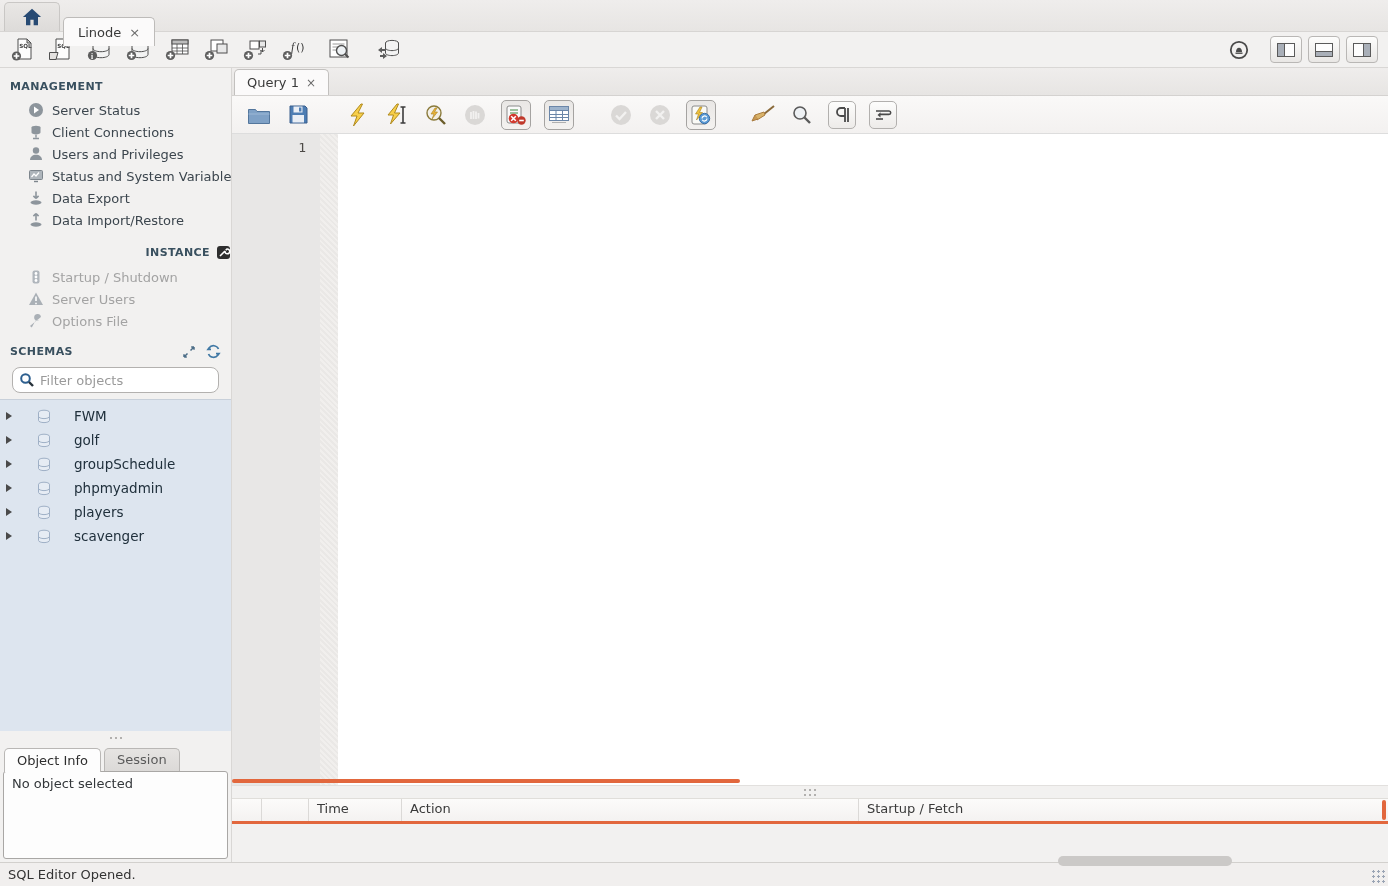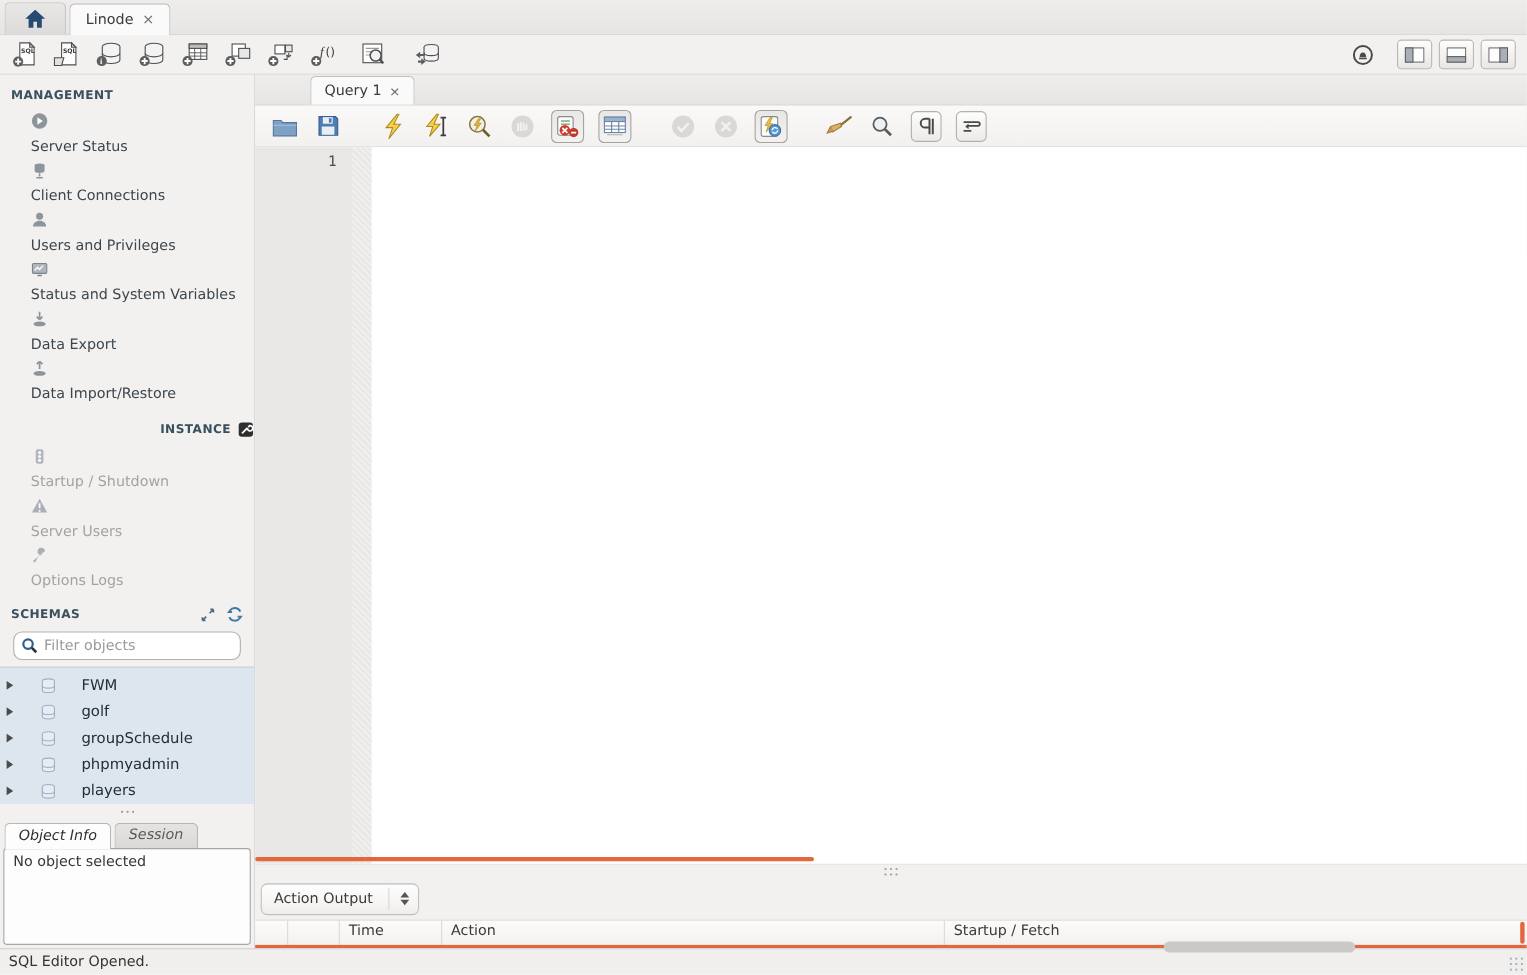--- a/index.html
+++ b/index.html
@@ -3,62 +3,62 @@
 <meta charset="utf-8">
 <style>
   * { margin:0; padding:0; box-sizing:border-box; }
   html,body { width:1388px; height:886px; overflow:hidden; }
   body { font-family:"DejaVu Sans","Liberation Sans",sans-serif; font-size:13px; color:#3a3a3a; background:#f2f1f0; }
   .app { position:relative; width:1388px; height:886px; background:#f2f1f0; display:flex; flex-direction:column; }
 
   
   .tabbar { height:32px; background:linear-gradient(#efedec,#e7e5e3); border-bottom:1px solid #d7d5d3; display:flex; align-items:flex-end; padding-left:4px; flex:0 0 32px; }
   .wtab { height:29px; display:flex; align-items:center; gap:6px; padding:0 14px; border:1px solid #c9c7c5; border-bottom:none; border-radius:5px 5px 0 0; background:linear-gradient(#e9e7e5,#dddbd9); margin-right:3px; cursor:default; }
-  .wtab.active { background:#fbfafa; border-color:#bdbbb9; position:relative; top:1px; }
+  .wtab.active { background:#fbfafa; border-color:#bdbbb9; position:relative; top:15px; }
   .wtab .close { color:#6a6a6a; font-size:13px; margin-left:2px; }
   .home-tab { padding:0 16px; }
 
   
   .main-toolbar { height:36px; flex:0 0 36px; background:#f2f1f0; border-bottom:1px solid #d9d7d5; display:flex; align-items:center; padding:0 10px; }
   .mt-left { display:flex; align-items:center; gap:11px; }
   .mt-spacer { flex:1; }
   .mt-right { display:flex; align-items:center; gap:6px; }
   .icn { display:inline-flex; align-items:center; justify-content:center; }
   .panel-btn { width:32px; height:27px; border:1px solid #b9b7b5; border-radius:4px; background:linear-gradient(#fdfdfc,#e9e7e5); display:flex; align-items:center; justify-content:center; }
 
   
   .body { flex:1; display:flex; min-height:0; }
 
   
   .sidebar { width:232px; flex:0 0 232px; display:flex; flex-direction:column; border-right:1px solid #d9d7d5; background:#f2f1f0; min-height:0; }
   .side-sections { padding:8px 0 0 10px; }
   .sec-head { font-size:11px; font-weight:bold; color:#39505f; letter-spacing:.4px; margin:4px 0 6px 0; display:flex; align-items:center; gap:6px; }
-  .side-item { display:flex; align-items:flex-start; gap:8px; padding:3px 0 3px 18px; color:#3c464e; white-space:nowrap; overflow:hidden; cursor:default;flex-direction:column; }
+  .side-item { display:flex; align-items:flex-end; gap:8px; padding:3px 0 3px 18px; color:#3c464e; white-space:nowrap; overflow:hidden; cursor:default; }
   .side-item.disabled { color:#a3a3a3; }
   .schemas-head { display:flex; align-items:center; margin:12px 10px 6px 0; }
   .schemas-head .sec-head { margin:0; flex:1; }
   .schemas-head .hicons { display:flex; gap:10px; align-items:center; }
   .filterbox { margin:2px 12px 6px 12px; height:26px; background:#fff; border:1px solid #b3b1af; border-radius:8px; display:flex; align-items:center; padding:0 6px; gap:5px; }
   .filterbox input { border:none; outline:none; flex:1; font:13px "DejaVu Sans",sans-serif; color:#333; background:transparent; }
   .filterbox input::placeholder { color:#9a9a9a; }
   .schema-list { flex:1; background:#dde5ef; border-top:1px solid #c8d0da; overflow:hidden; padding-top:4px; min-height:0; }
   .schema-row { display:flex; align-items:center; gap:22px; height:24px; padding-left:4px; color:#20303c; font-size:13.5px; cursor:default; }
   .schema-row .tri { width:0; height:0; border-left:6px solid #4a4a4a; border-top:4px solid transparent; border-bottom:4px solid transparent; margin:0 2px; }
   .side-grip { height:13px; display:flex; align-items:center; justify-content:center; }
   .grip { display:flex; gap:3px; }
   .grip i { width:2px; height:2px; border-radius:50%; background:#9c9a98; display:block; }
   .info-tabs { display:flex; align-items:flex-end; padding-left:4px; height:27px; }
-  .itab { padding:3px 12px 4px 12px; border:1px solid #b9b7b5; border-bottom:none; border-radius:5px 5px 0 0; background:linear-gradient(#e6e4e2,#dbd9d7); color:#5a5a5a; margin-right:3px; font-size:13px;font-style:italic; }
+  .itab { padding:3px 12px 4px 12px; border:1px solid #b9b7b5; border-bottom:none; border-radius:5px 5px 0 0; background:linear-gradient(#e6e4e2,#dbd9d7); color:#5a5a5a; margin-right:3px; font-size:13px; }
   .itab.active { background:#fdfdfd; color:#2e2e2e; position:relative; top:1px; padding-top:4px; }
   .info-panel { margin:0 3px 3px 3px; flex:0 0 88px; background:#fdfdfd; border:1px solid #a9a7a5; border-radius:3px; padding:4px 8px; color:#33373a; }
 
   
   .main { flex:1; display:flex; flex-direction:column; min-width:0; min-height:0; }
   .qtabbar { height:28px; flex:0 0 28px; background:linear-gradient(#efedec,#e7e5e3); border-bottom:1px solid #d4d2d0; display:flex; align-items:flex-end; padding-left:2px; }
-  .qtab { height:26px; display:flex; align-items:center; gap:7px; padding:0 12px; border:1px solid #c2c0be; border-bottom:none; border-radius:5px 5px 0 0; background:#fbfafa;margin-left:48px; }
+  .qtab { height:26px; display:flex; align-items:center; gap:7px; padding:0 12px; border:1px solid #c2c0be; border-bottom:none; border-radius:5px 5px 0 0; background:#fbfafa; }
   .qtab .close { color:#6a6a6a; font-size:12px; }
 
   .ed-toolbar { height:38px; flex:0 0 38px; background:linear-gradient(#faf9f8,#f3f1f0); border-bottom:1px solid #ddd; display:flex; align-items:center; padding-left:14px; gap:13px; }
   .tbtn { display:flex; align-items:center; justify-content:center; width:26px; height:26px; }
   .tbtn.pressed { border:1px solid #a5a3a1; border-radius:5px; background:linear-gradient(#e9e7e5,#f4f2f0); width:30px; height:30px; }
   .tbtn.outlined { border:1px solid #b2b0ae; border-radius:5px; background:linear-gradient(#fdfdfc,#edebe9); width:28px; height:28px; }
   .tbtn.disabled { opacity:.95; }
   .tgap { width:8px; }
 
   .editor { flex:1; display:flex; min-height:0; position:relative; background:#fff; }
@@ -320,21 +320,21 @@
               </svg>
             </span>
           <span>Server Users</span>
         </div>
         <div class="side-item disabled">
           <span class="icn">
               <svg width="16" height="16" viewBox="0 0 16 16">
                 <path d="M2.5 13.5l6-6a3.4 3.4 0 114-4L10 6l-1.5 1.5 2.5-1a3.4 3.4 0 01-3.5 1L4.5 15z" fill="#aab0b6" transform="rotate(6 8 8)"></path>
               </svg>
             </span>
-          <span>Options Logs</span>
+          <span>Options File</span>
         </div>
       </div>
 
       <div class="schemas-head" style="padding-left:10px;">
         <div class="sec-head">
             <span>SCHEMAS</span>
           </div>
         <div class="hicons">
           <span class="icn">
               <svg width="14" height="14" viewBox="0 0 14 14">
@@ -579,29 +579,20 @@
             <i></i>
           </span>
         <span class="grip">
             <i></i>
             <i></i>
             <i></i>
           </span>
       </div>
 
       <div class="output">
-        <div class="out-top">
-          <div class="combo">
-            <span>Action Output</span>
-            <span class="arrows">
-                <b class="up"></b>
-                <b class="dn"></b>
-              </span>
-          </div>
-        </div>
         <div class="out-header">
           <div class="oh-col" style="width:30px;"></div>
           <div class="oh-col" style="width:47px;"></div>
           <div class="oh-col" style="width:93px;">Time</div>
           <div class="oh-col" style="width:457px;">Action</div>
           <div class="oh-col" style="flex:1; border-right:none;">Startup / Fetch</div>
           <div class="oh-line"></div>
           <div class="oh-vscroll"></div>
         </div>
       </div>

